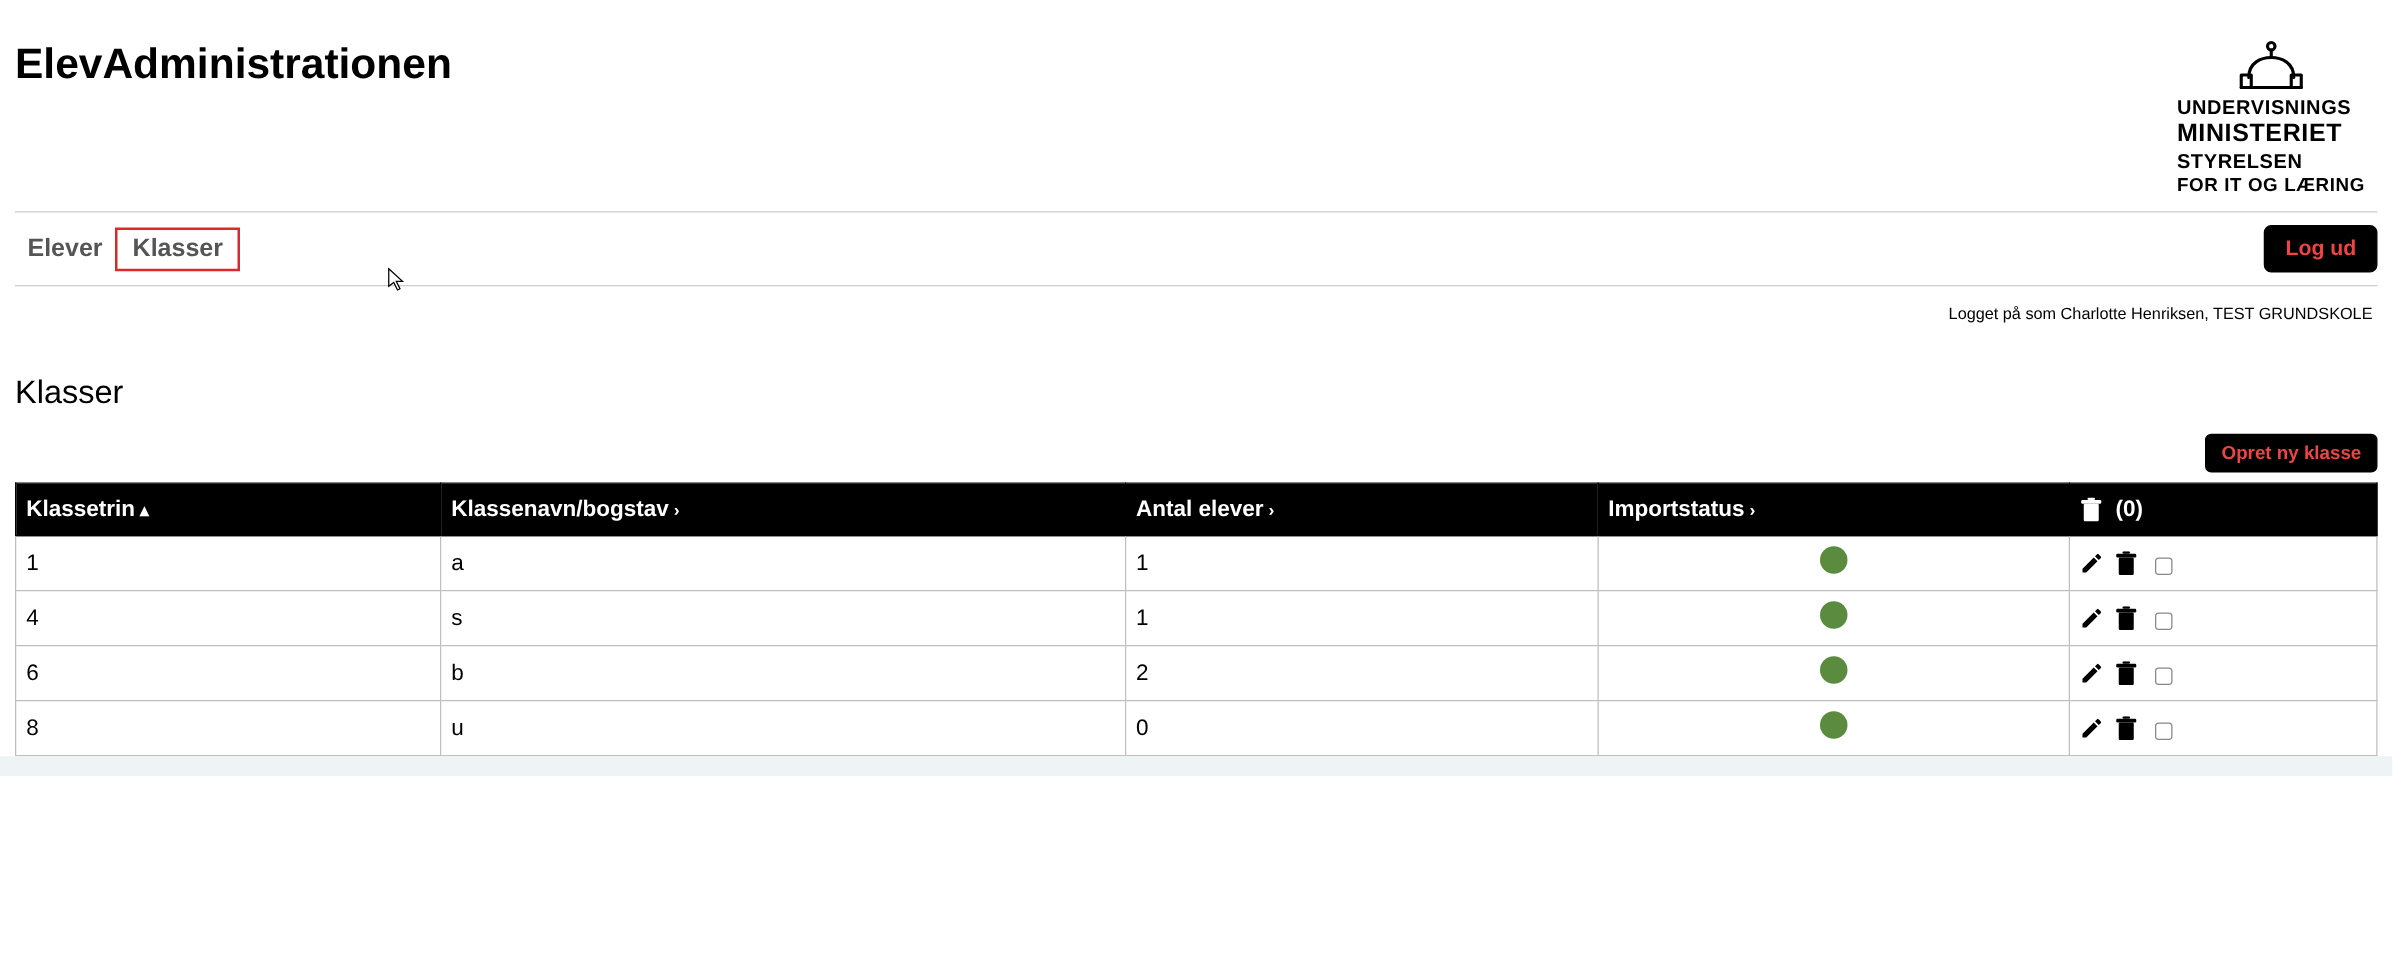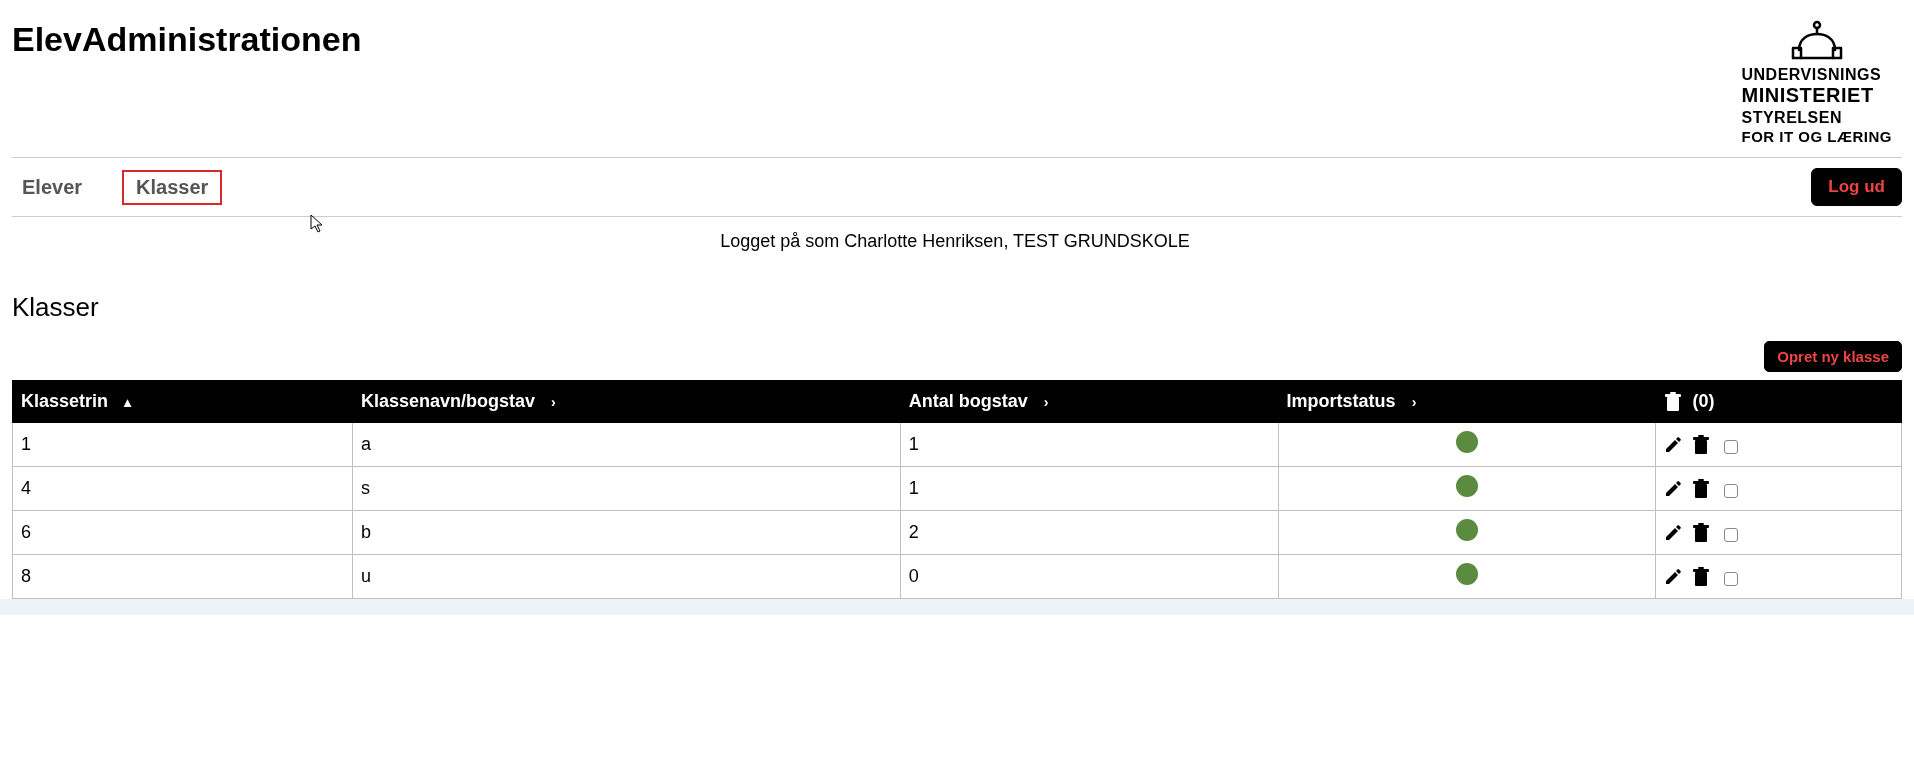--- a/index.html
+++ b/index.html
@@ -9,21 +9,21 @@
     color: #000;
     width: 1914px;
   }
   .container {
     padding: 0 12px;
   }
   .header-row {
     display: flex;
     justify-content: space-between;
     align-items: flex-start;
-    padding-top: 20px;
+    padding-top: 32px;
     border-bottom: 1px solid #ccc;
   }
   .title {
     font-size: 34px;
     font-weight: bold;
     padding-bottom: 18px;
   }
   .logo-block {
     text-align: left;
     font-weight: bold;
@@ -44,21 +44,20 @@
 
   .nav-row {
     display: flex;
     justify-content: space-between;
     align-items: center;
     border-bottom: 1px solid #ccc;
     padding: 10px 0;
   }
   .nav-tabs {
     display: flex;
-    gap: 30px;
     align-items: center;
   }
   .nav-tab {
     font-size: 20px;
     font-weight: bold;
     color: #555;
     cursor: pointer;
     padding: 6px 10px;
   }
   .nav-tab.highlight {
@@ -74,22 +73,22 @@
     font-size: 17px;
     font-weight: bold;
     cursor: pointer;
   }
   .btn.small {
     font-size: 15px;
     padding: 6px 12px;
     border-radius: 5px;
   }
   .status-line {
-    text-align: center;
-    font-size: 18px;
+    text-align: right;
+    font-size: 13px;
     padding: 14px 4px 0 0;
   }
   .page-sub {
     font-size: 26px;
     font-weight: 400;
     padding: 40px 0 0 0;
   }
   .actions-row {
     display: flex;
     justify-content: flex-end;
@@ -118,21 +117,21 @@
   }
   .col-trin   { width: 18%; }
   .col-navn   { width: 29%; }
   .col-antal  { width: 20%; }
   .col-status { width: 20%; }
   .col-ops    { width: 13%; }
 
   .th-inner {
     display: flex;
     align-items: center;
-    gap: 16px;
+    gap: 4px;
   }
   .sort-caret {
     font-size: 14px;
   }
   .status-cell { text-align: center; }
   .dot {
     display: inline-block;
     width: 22px; height: 22px;
     background: #5a8b3e;
     border-radius: 50%;
@@ -229,21 +228,21 @@
           </div>
         </th>
         <th>
           <div class="th-inner">
             <span>Klassenavn/bogstav</span>
             <span class="sort-caret">›</span>
           </div>
         </th>
         <th>
           <div class="th-inner">
-            <span>Antal bogstav</span>
+            <span>Antal elever</span>
             <span class="sort-caret">›</span>
           </div>
         </th>
         <th>
           <div class="th-inner">
             <span>Importstatus</span>
             <span class="sort-caret">›</span>
           </div>
         </th>
         <th>

